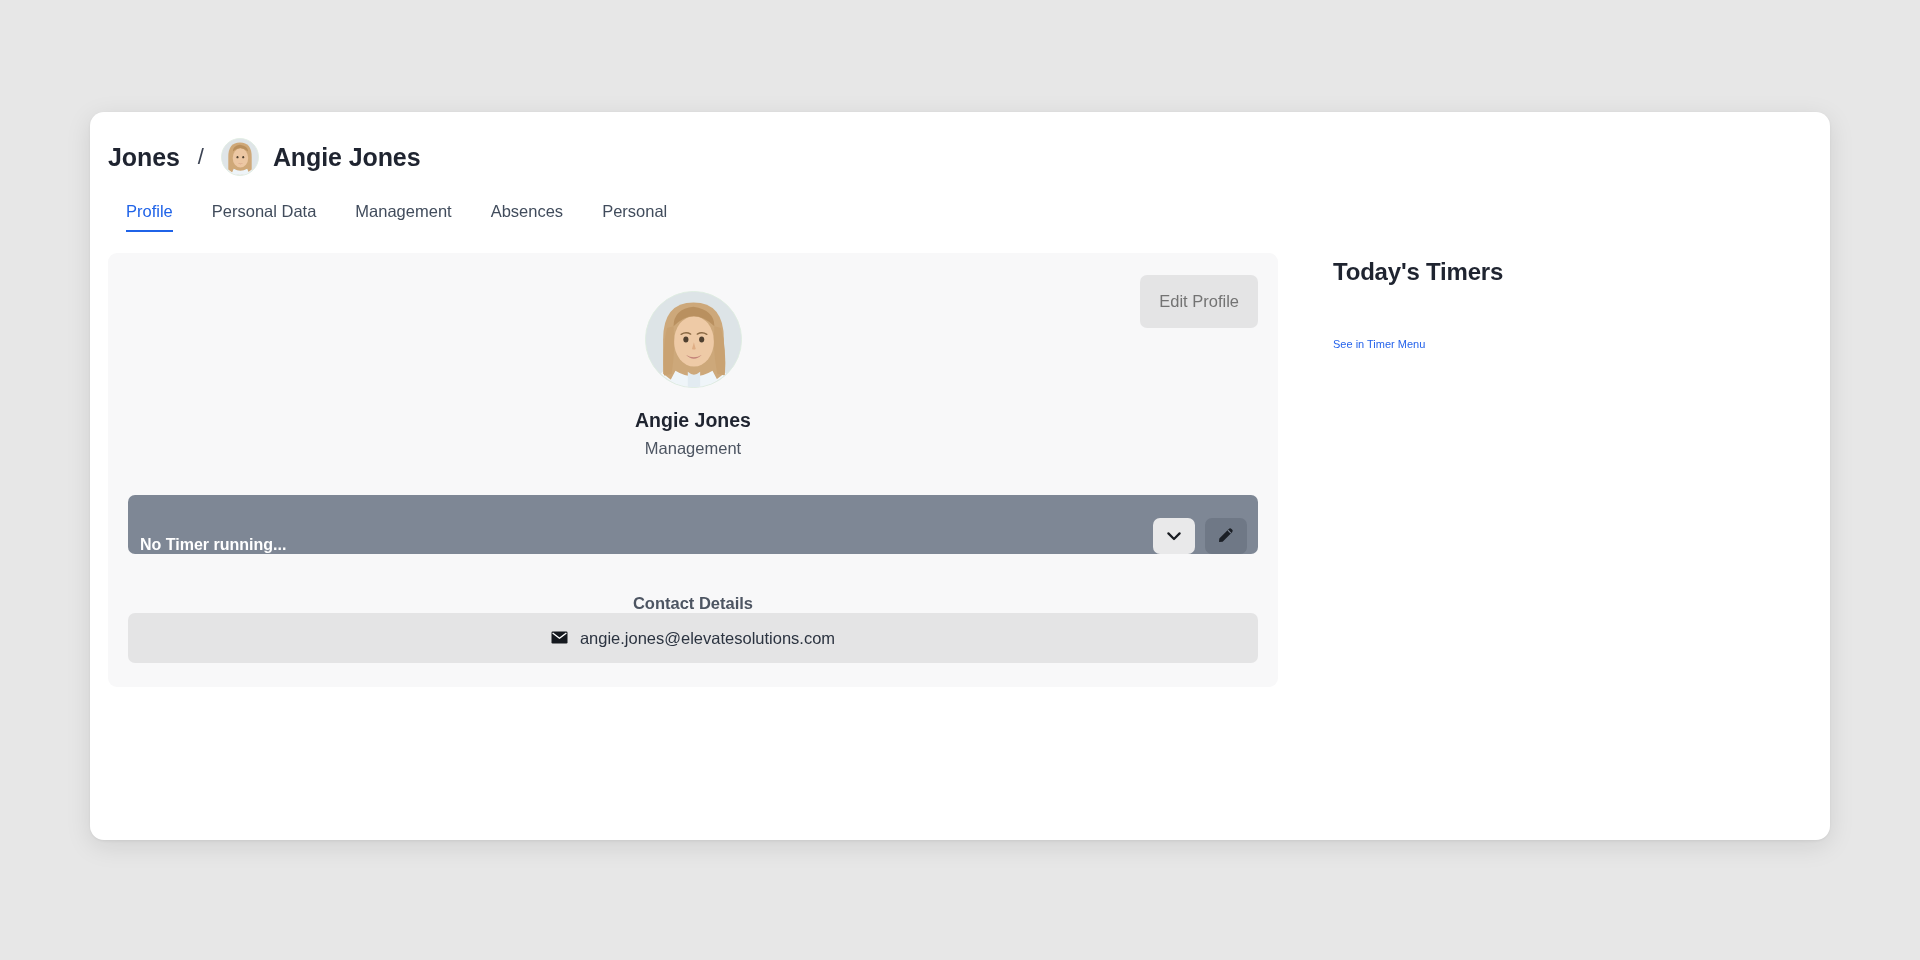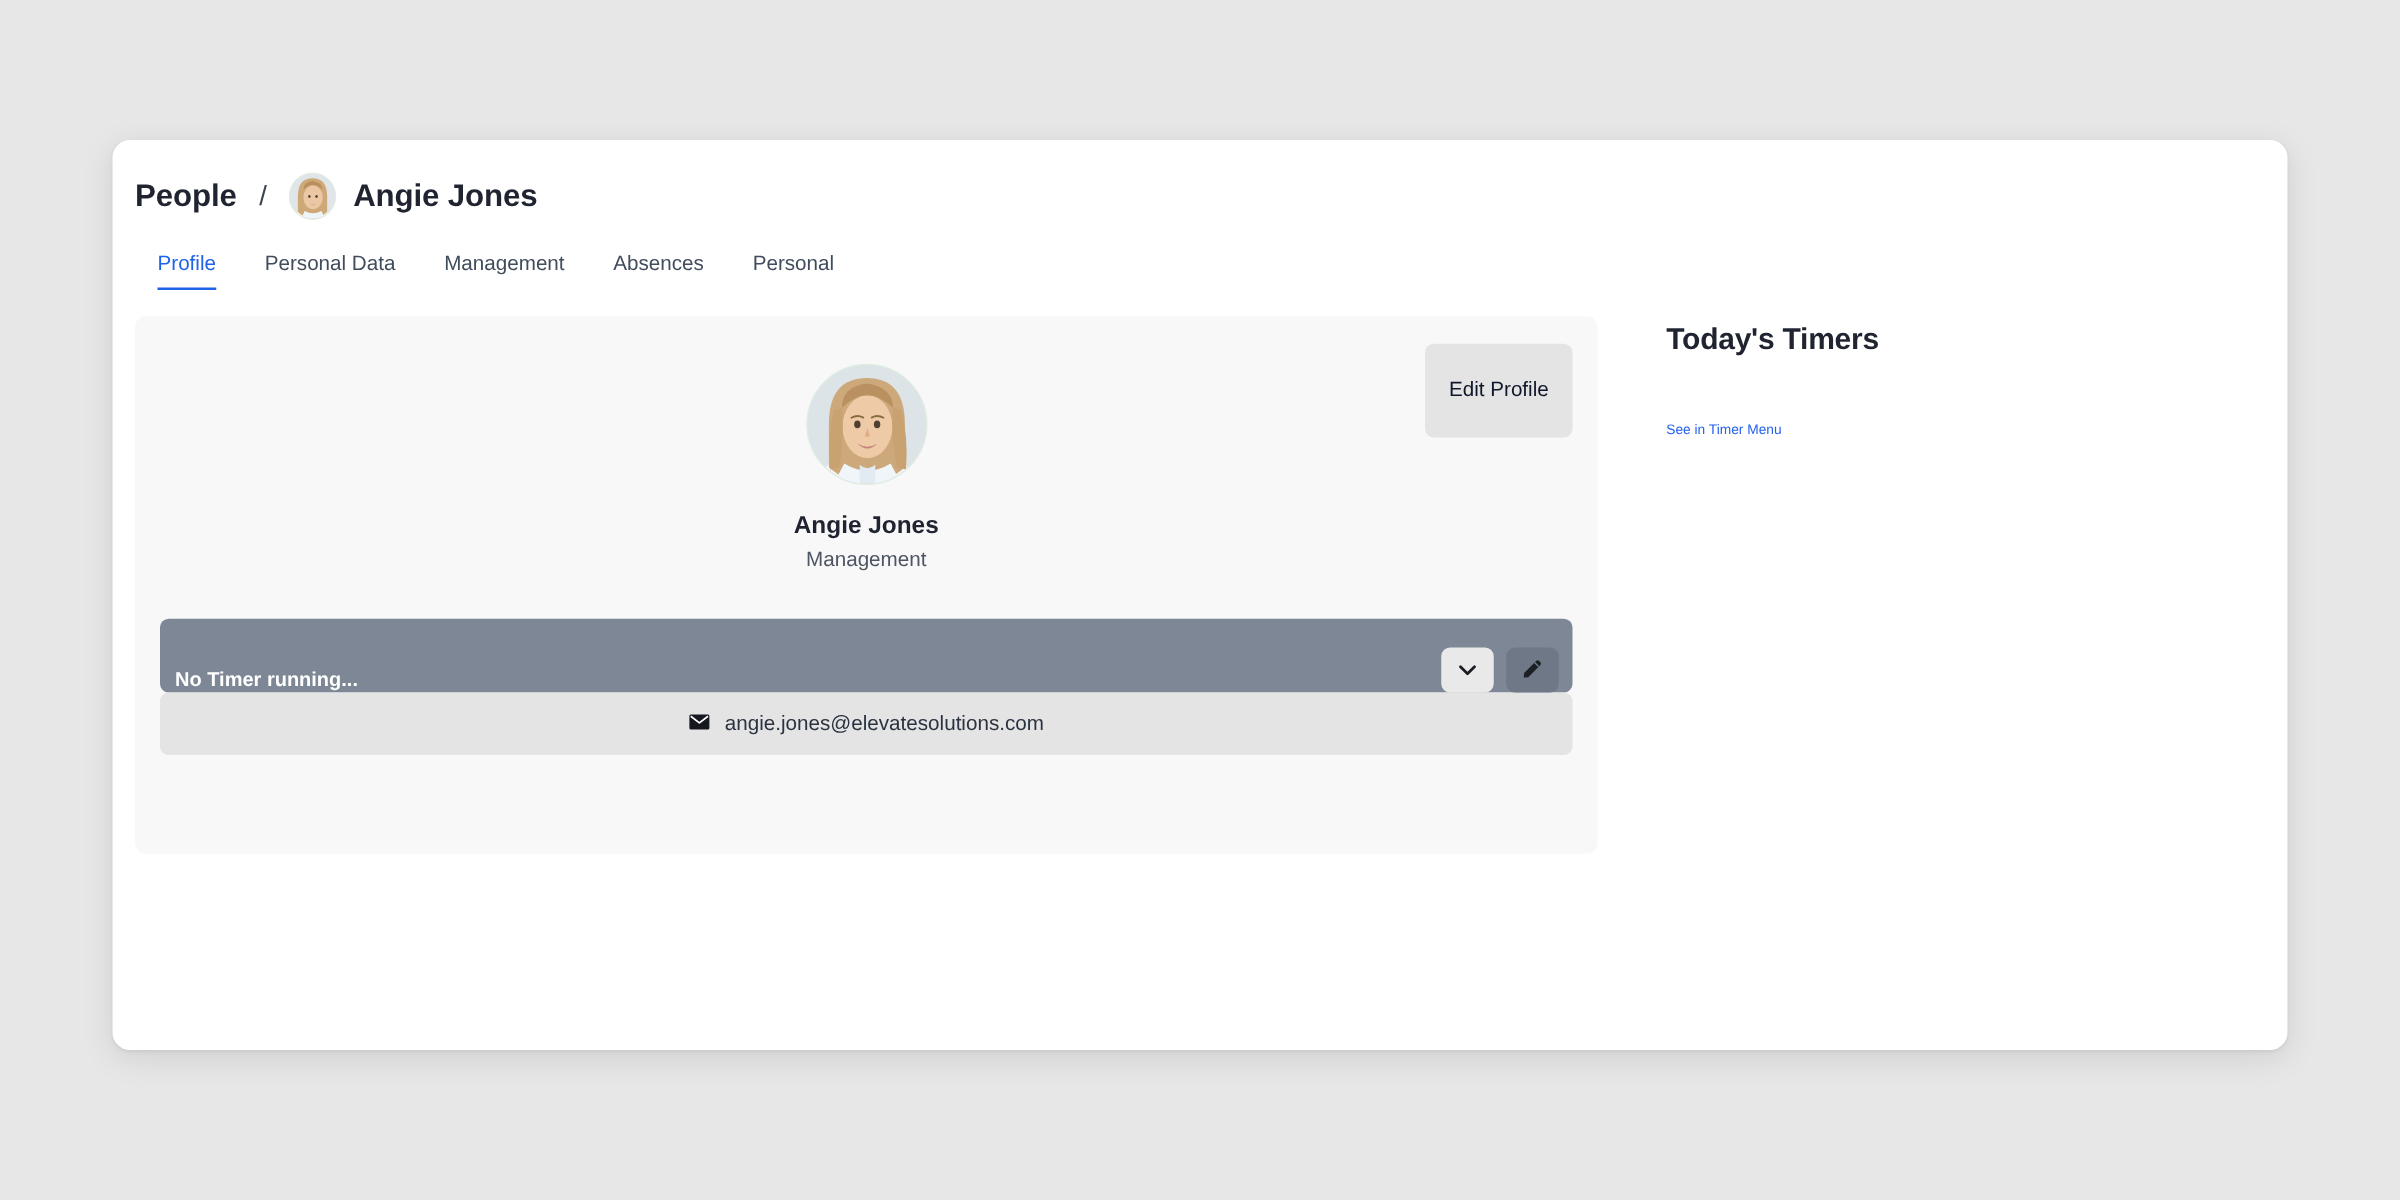--- a/index.html
+++ b/index.html
@@ -106,22 +106,22 @@
 
   #edit-profile-button {
     position: absolute;
     top: 22px;
     right: 20px;
     background: #e4e4e5;
     border: none;
     border-radius: 7px;
     font-family: inherit;
     font-size: 16.5px;
-    color: #0f172a;
-    padding: 28px 19px;
+    color: #737373;
+    padding: 17px 19px;
     cursor: pointer;
   }
 
   #identity {
     display: flex;
     flex-direction: column;
     align-items: center;
     padding-top: 16px;
   }
   #profile-avatar {
@@ -229,21 +229,21 @@
     cursor: pointer;
     white-space: nowrap;
   }
 </style>
 </head>
 <body>
 
 <div id="app-window">
 
   <div id="breadcrumb">
-    <span class="crumb-root">People</span>
+    <span class="crumb-root">Jones</span>
     <span class="crumb-sep">/</span>
     <span class="crumb-avatar">
       <svg viewBox="0 0 40 40" xmlns="http://www.w3.org/2000/svg">
         <defs>
           <clipPath id="clipSmall">
               <circle cx="20" cy="20" r="20"></circle>
             </clipPath>
         </defs>
         <g clip-path="url(#clipSmall)">
           <rect width="40" height="40" fill="#dfe5e8"></rect>
@@ -321,20 +321,21 @@
               <svg width="18" height="18" viewBox="0 0 18 18" xmlns="http://www.w3.org/2000/svg">
                 <path d="M2 16 L2.3 12.4 L11.8 2.9 A1.9 1.9 0 0 1 14.5 2.9 L15.1 3.5
                          A1.9 1.9 0 0 1 15.1 6.2 L5.6 15.7 Z" fill="#1b1f26"></path>
                 <path d="M10.9 4.2 L13.8 7.1" stroke="#7e8795" stroke-width="1.1"></path>
               </svg>
             </span>
           </button>
         </div>
       </div>
 
+      <div id="contact-heading">Contact Details</div>
       <div id="contact-email-row">
         <span class="mail-glyph">
           <svg width="17" height="13" viewBox="0 0 17 13" xmlns="http://www.w3.org/2000/svg">
             <rect x="0.5" y="0.5" width="16" height="12" rx="1.2" fill="#15191f"></rect>
             <path d="M1.6 2 L8.5 7.3 L15.4 2" stroke="#ffffff" stroke-width="1.4" fill="none" stroke-linejoin="round"></path>
           </svg>
         </span>
         <span id="contact-email-text">angie.jones@elevatesolutions.com</span>
       </div>
 

